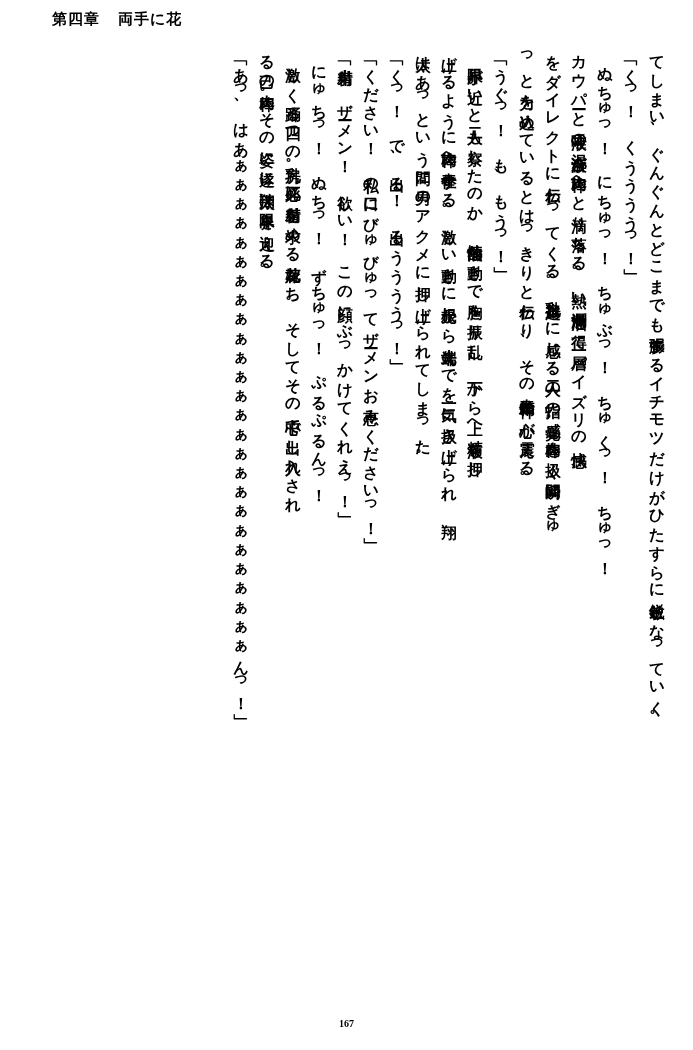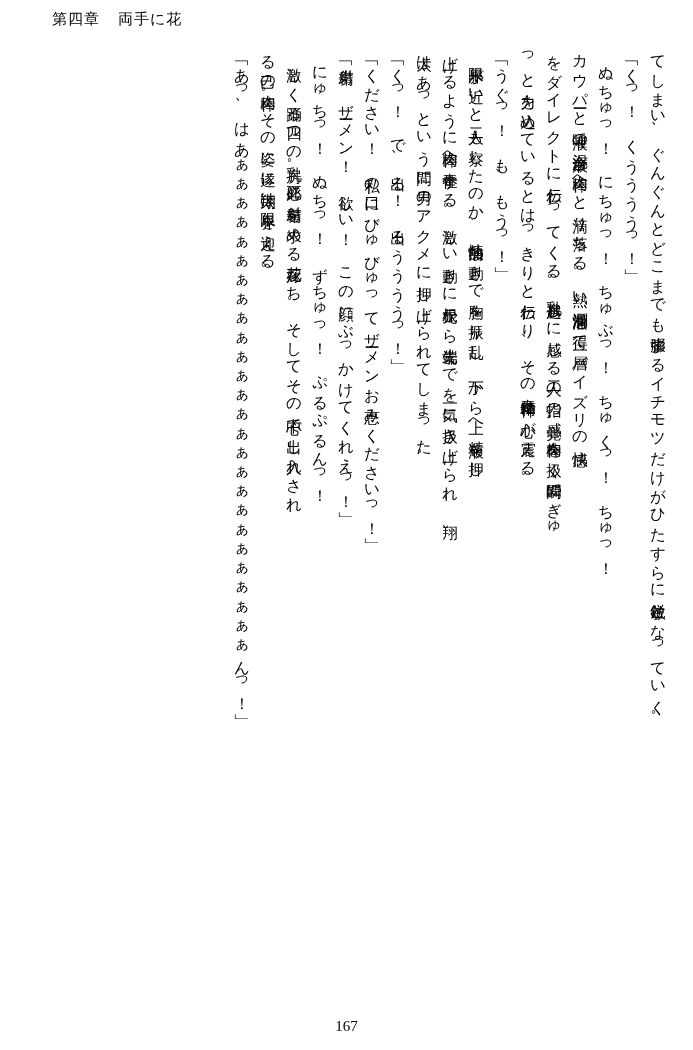--- a/index.html
+++ b/index.html
@@ -16,20 +16,21 @@
     overflow: hidden;
   }
 
   .page {
     position: absolute;
     left: 0;
     top: 0;
     width: 693px;
     height: 1050px;
     background: #ffffff;
+    font-weight: bold;
   }
 
   
   .header {
     position: absolute;
     left: 52px;
     top: 10px;
     font-size: 15px;
     letter-spacing: 1px;
     white-space: nowrap;
@@ -69,21 +70,21 @@
   .vline.indent {
     padding-top: 12px;
   }
 
   .footer {
     position: absolute;
     left: 0;
     top: 1018px;
     width: 693px;
     text-align: center;
-    font-size: 15px;
+    font-size: 10px;
   }
 </style>
 </head>
 <body>
 
 <div class="page">
 
   <div class="header">
     <span class="chap">第四章</span><span>両手に花</span>
   </div>

